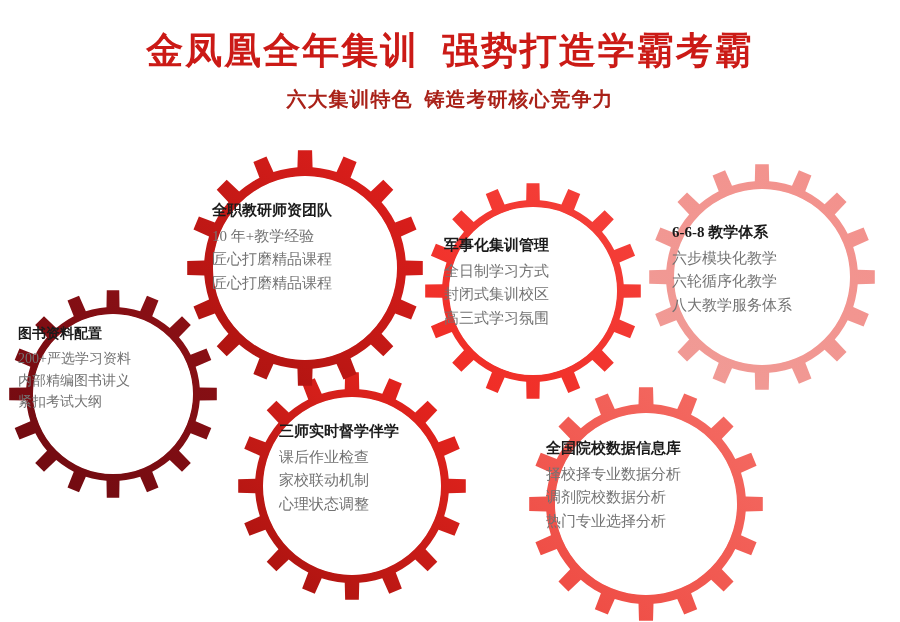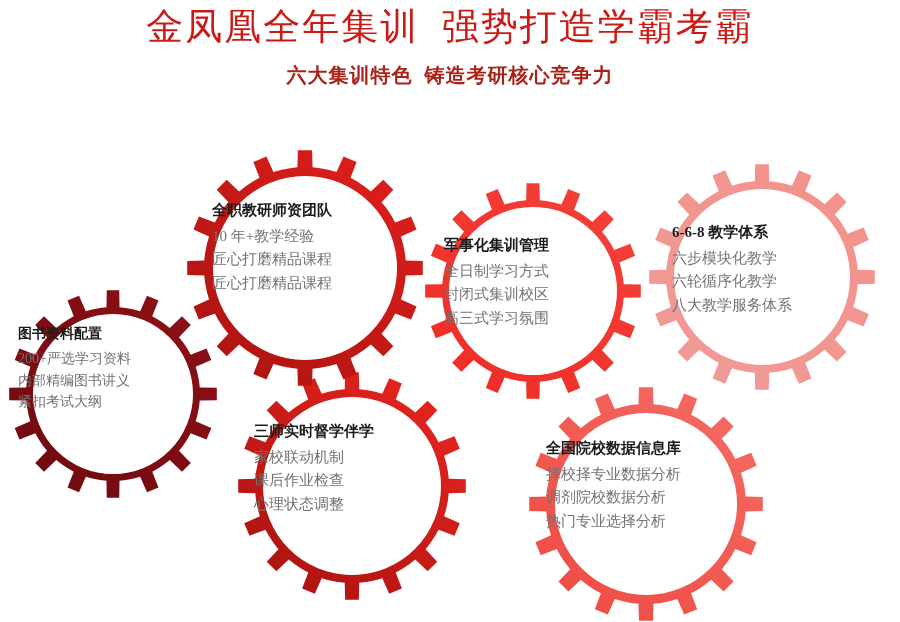--- a/index.html
+++ b/index.html
@@ -27,23 +27,23 @@
   .header {
     position: absolute;
     left: 0;
     top: 0;
     width: 900px;
     text-align: center;
     z-index: 40;
   }
   .main-title {
     margin: 0;
-    padding-top: 4px;
+    padding-top: 28px;
     font-size: 37px;
-    font-weight: normal;
+    font-weight: bold;
     color: #CB1A16;
     letter-spacing: 2px;
     line-height: 1.25;
     white-space: pre;
     font-family: "Liberation Serif", "DejaVu Serif", serif;
   }
   .sub-title {
     margin: 0;
     padding-top: 12px;
     font-size: 20px;
@@ -93,21 +93,21 @@
   }
 
   
   #text-gear-1 { left: 18px;  top: 327px; width: 190px; }
   #text-gear-1 .t-head { font-size: 14px; }
   #text-gear-1 .t-line { font-size: 14px; }
 
   #text-gear-2 { left: 212px; top: 203px; width: 186px; }
   #text-gear-3 { left: 444px; top: 238px; width: 178px; }
   #text-gear-4 { left: 672px; top: 225px; width: 180px; }
-  #text-gear-5 { left: 254px; top: 424px; width: 180px; }
+  #text-gear-5 { left: 279px; top: 424px; width: 180px; }
   #text-gear-6 { left: 546px; top: 441px; width: 200px; }
 </style>
 </head>
 <body>
 
 <div id="poster">
 
   <div class="header">
     <div class="main-title">金凤凰全年集训  强势打造学霸考霸</div>
     <div class="sub-title">六大集训特色  铸造考研核心竞争力</div>
@@ -217,22 +217,22 @@
 
   <div class="gear-text" id="text-gear-4">
     <div class="t-head">6-6-8 教学体系</div>
     <div class="t-line">六步模块化教学</div>
     <div class="t-line">六轮循序化教学</div>
     <div class="t-line">八大教学服务体系</div>
   </div>
 
   <div class="gear-text" id="text-gear-5">
     <div class="t-head">三师实时督学伴学</div>
+    <div class="t-line">课后作业检查</div>
     <div class="t-line">家校联动机制</div>
-    <div class="t-line">课后作业检查</div>
     <div class="t-line">心理状态调整</div>
   </div>
 
   <div class="gear-text" id="text-gear-6">
     <div class="t-head">全国院校数据信息库</div>
     <div class="t-line">择校择专业数据分析</div>
     <div class="t-line">调剂院校数据分析</div>
     <div class="t-line">热门专业选择分析</div>
   </div>
 

